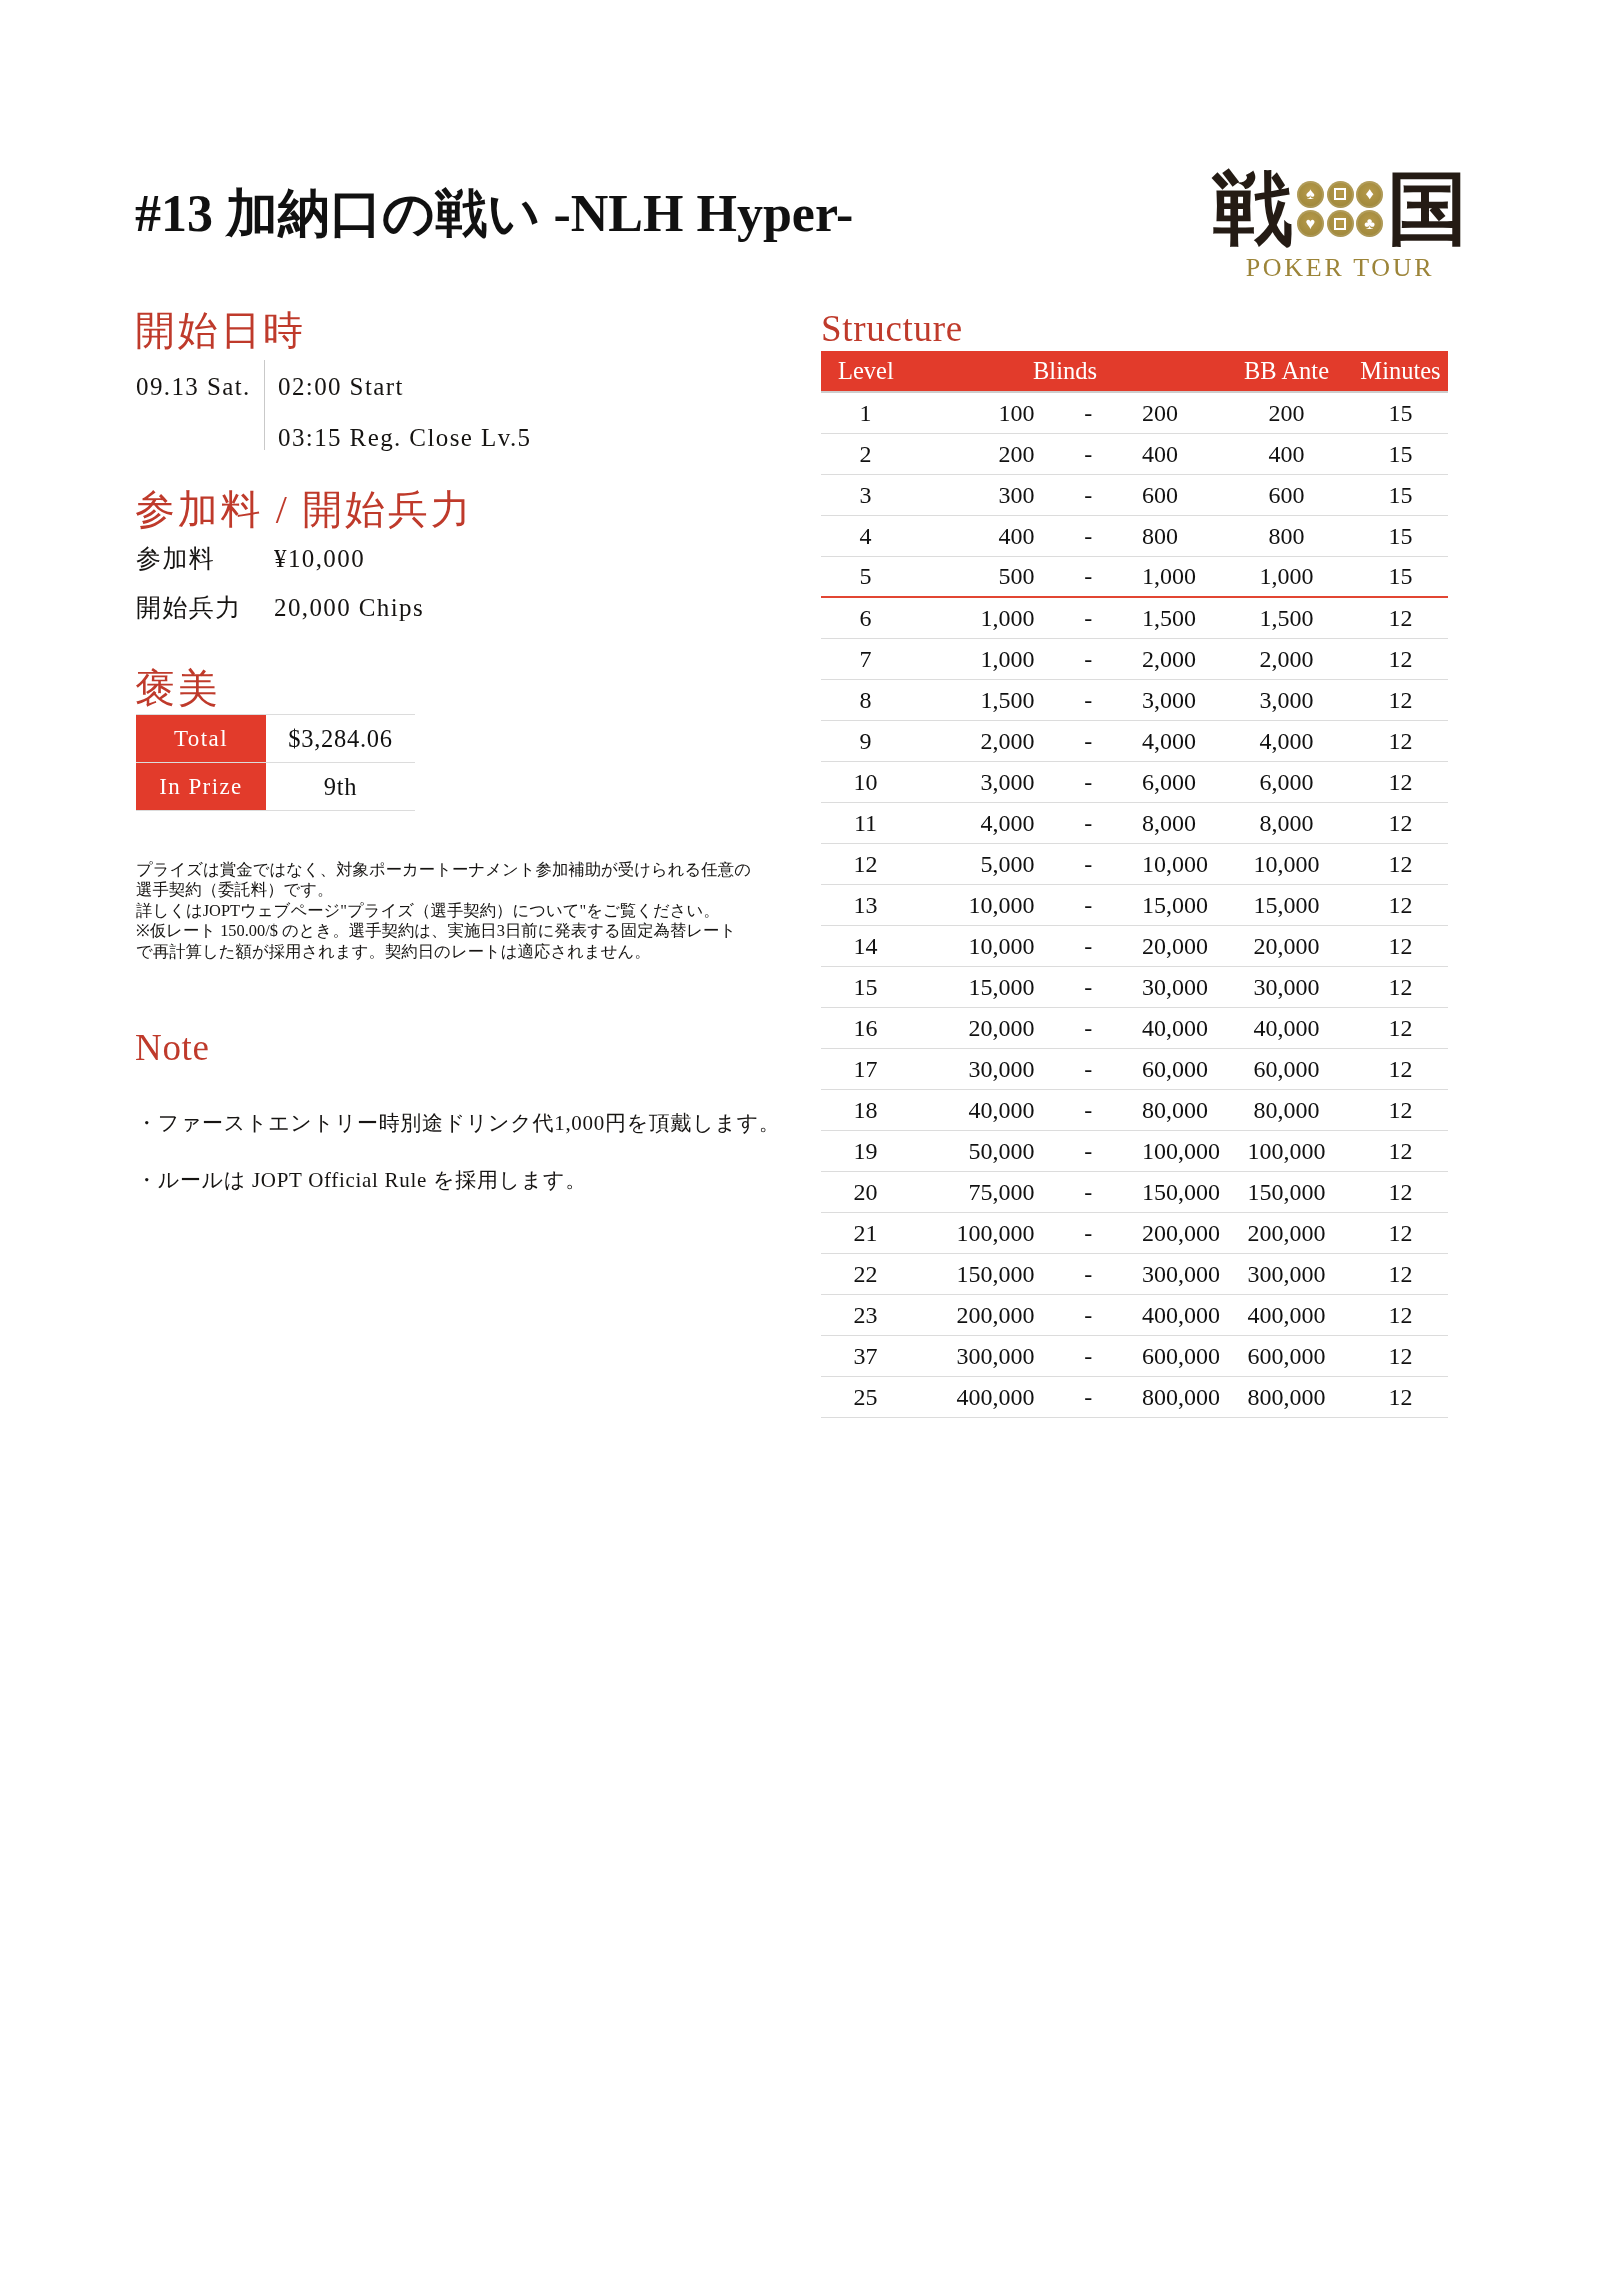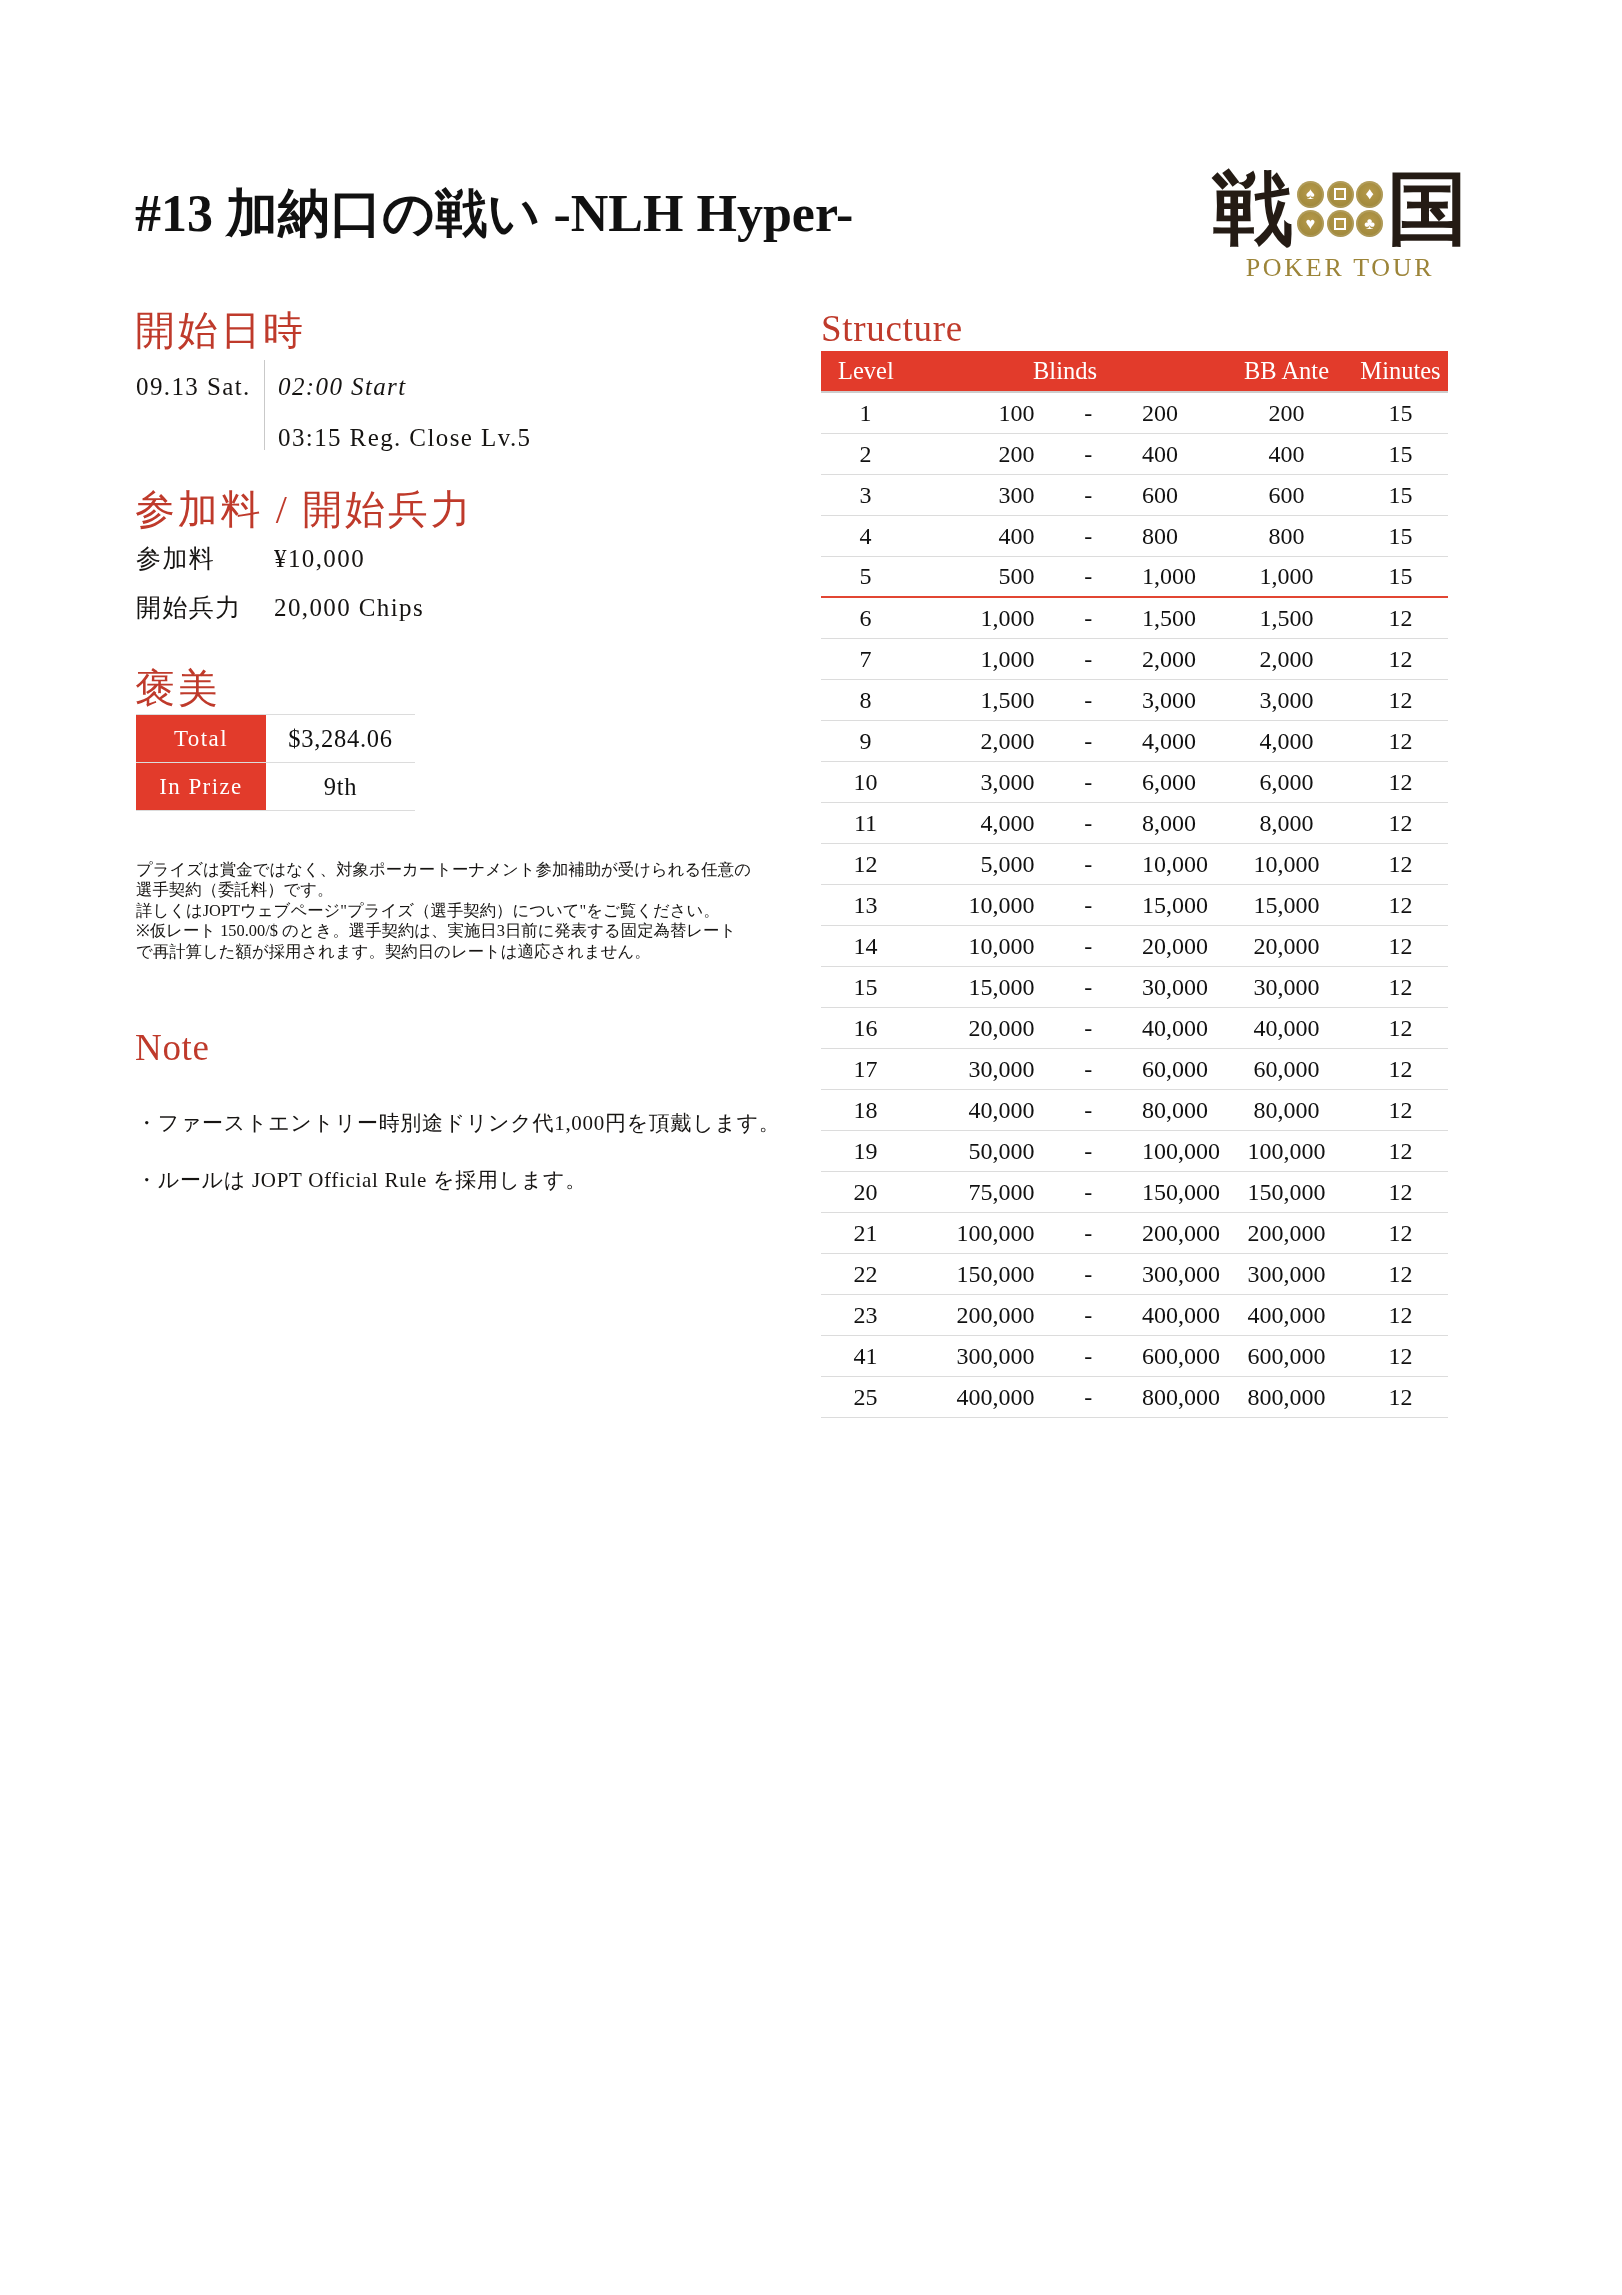--- a/index.html
+++ b/index.html
@@ -123,21 +123,21 @@
           <span class="coin">♣</span>
         </div>
       <span class="logo-kanji">国</span>
     </div>
     <div class="logo-sub">POKER TOUR</div>
   </div>
 
   <h2 class="sec-h" style="top:310px;">開始日時</h2>
   <div class="body-row" style="left:136px;top:373px;">09.13 Sat.</div>
   <div class="v-divider" style="left:264px;top:360px;height:90px;"></div>
-  <div class="body-row" style="left:278px;top:373px;font-style:italic;">02:00 Start</div>
+  <div class="body-row" style="left:278px;top:373px;">02:00 Start</div>
   <div class="body-row" style="left:278px;top:424px;">03:15 Reg. Close Lv.5</div>
 
   <h2 class="sec-h" style="top:489px;">参加料 / 開始兵力</h2>
   <div class="body-row" style="left:136px;top:545px;">参加料</div>
   <div class="body-row" style="left:274px;top:545px;">¥10,000</div>
   <div class="body-row" style="left:136px;top:594px;">開始兵力</div>
   <div class="body-row" style="left:274px;top:594px;">20,000 Chips</div>
 
   <h2 class="sec-h" style="top:668px;">褒美</h2>
   <div class="prize-table" id="prize-table">
@@ -394,21 +394,21 @@
         <span class="c-level">23</span>
         <span class="c-blinds">
           <span class="sb">200,000</span>
           <span class="dash">-</span>
           <span class="bb">400,000</span>
         </span>
         <span class="c-ante">400,000</span>
         <span class="c-min">12</span>
       </div>
       <div class="s-row">
-        <span class="c-level">41</span>
+        <span class="c-level">37</span>
         <span class="c-blinds">
           <span class="sb">300,000</span>
           <span class="dash">-</span>
           <span class="bb">600,000</span>
         </span>
         <span class="c-ante">600,000</span>
         <span class="c-min">12</span>
       </div>
       <div class="s-row">
         <span class="c-level">25</span>

